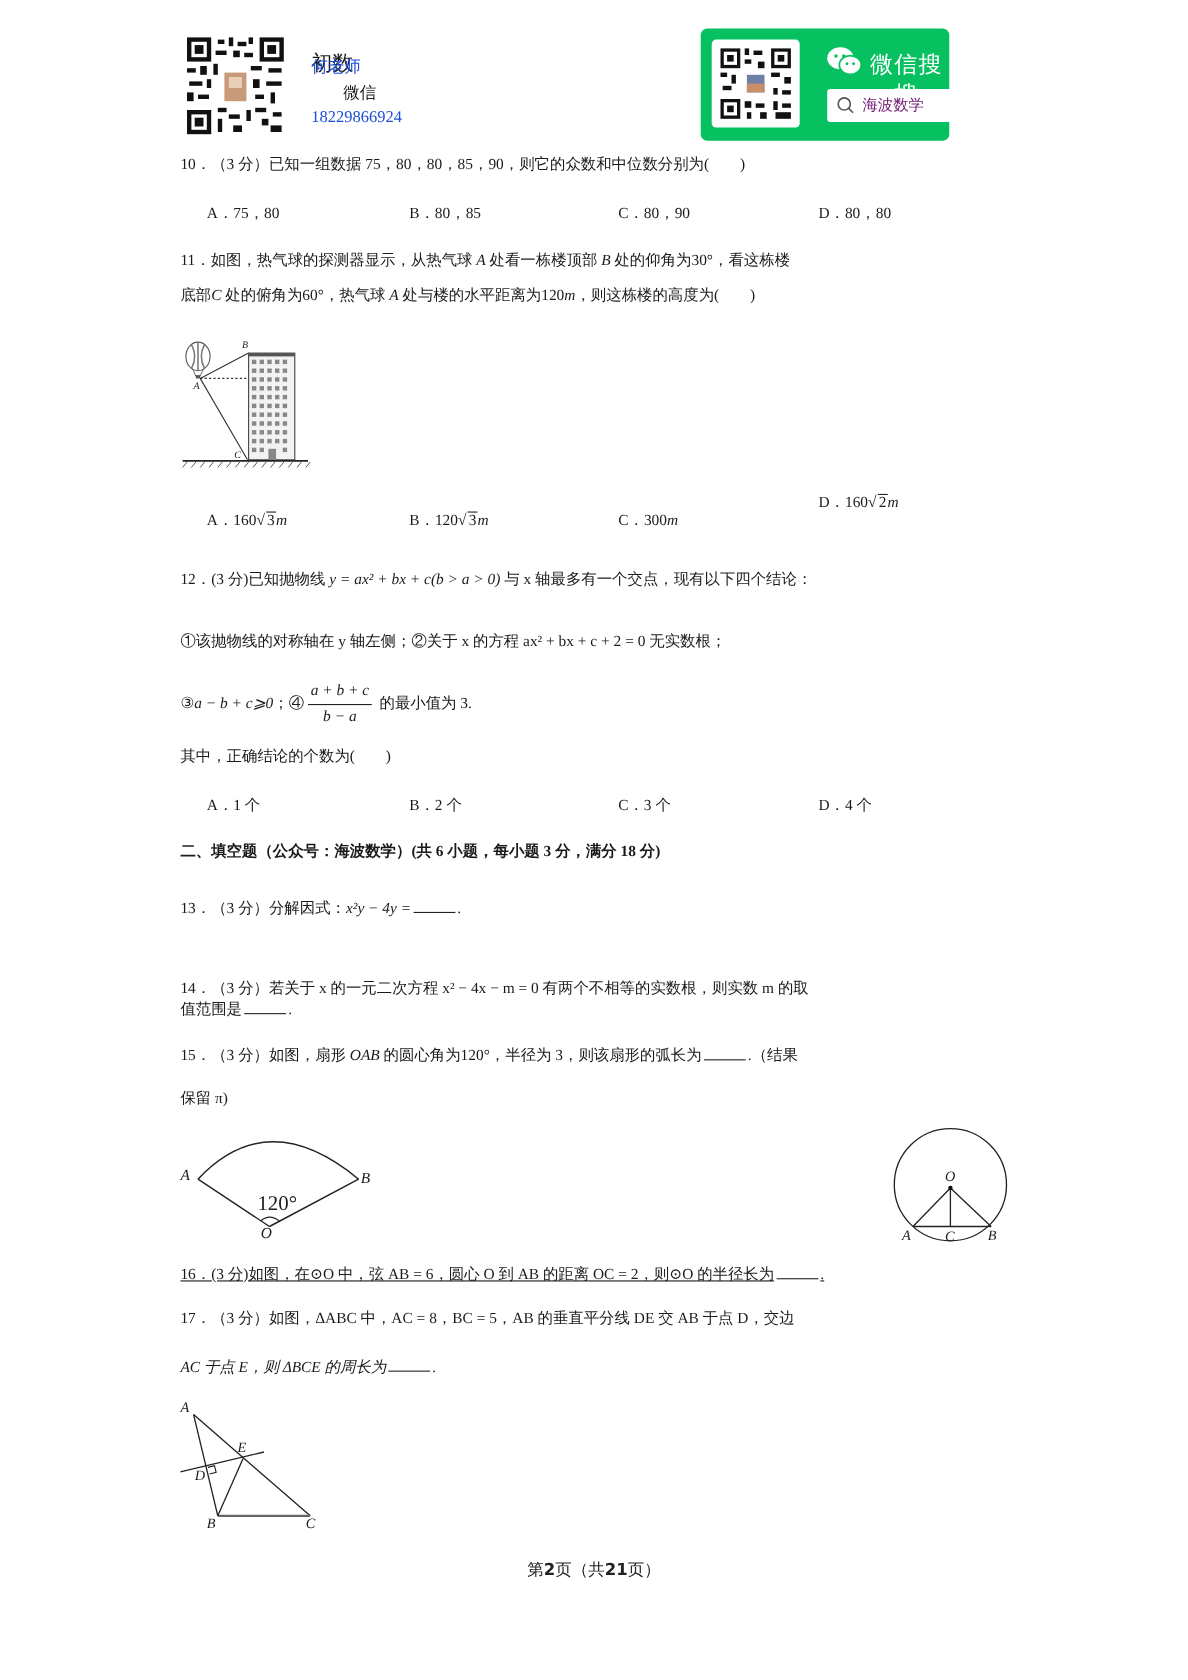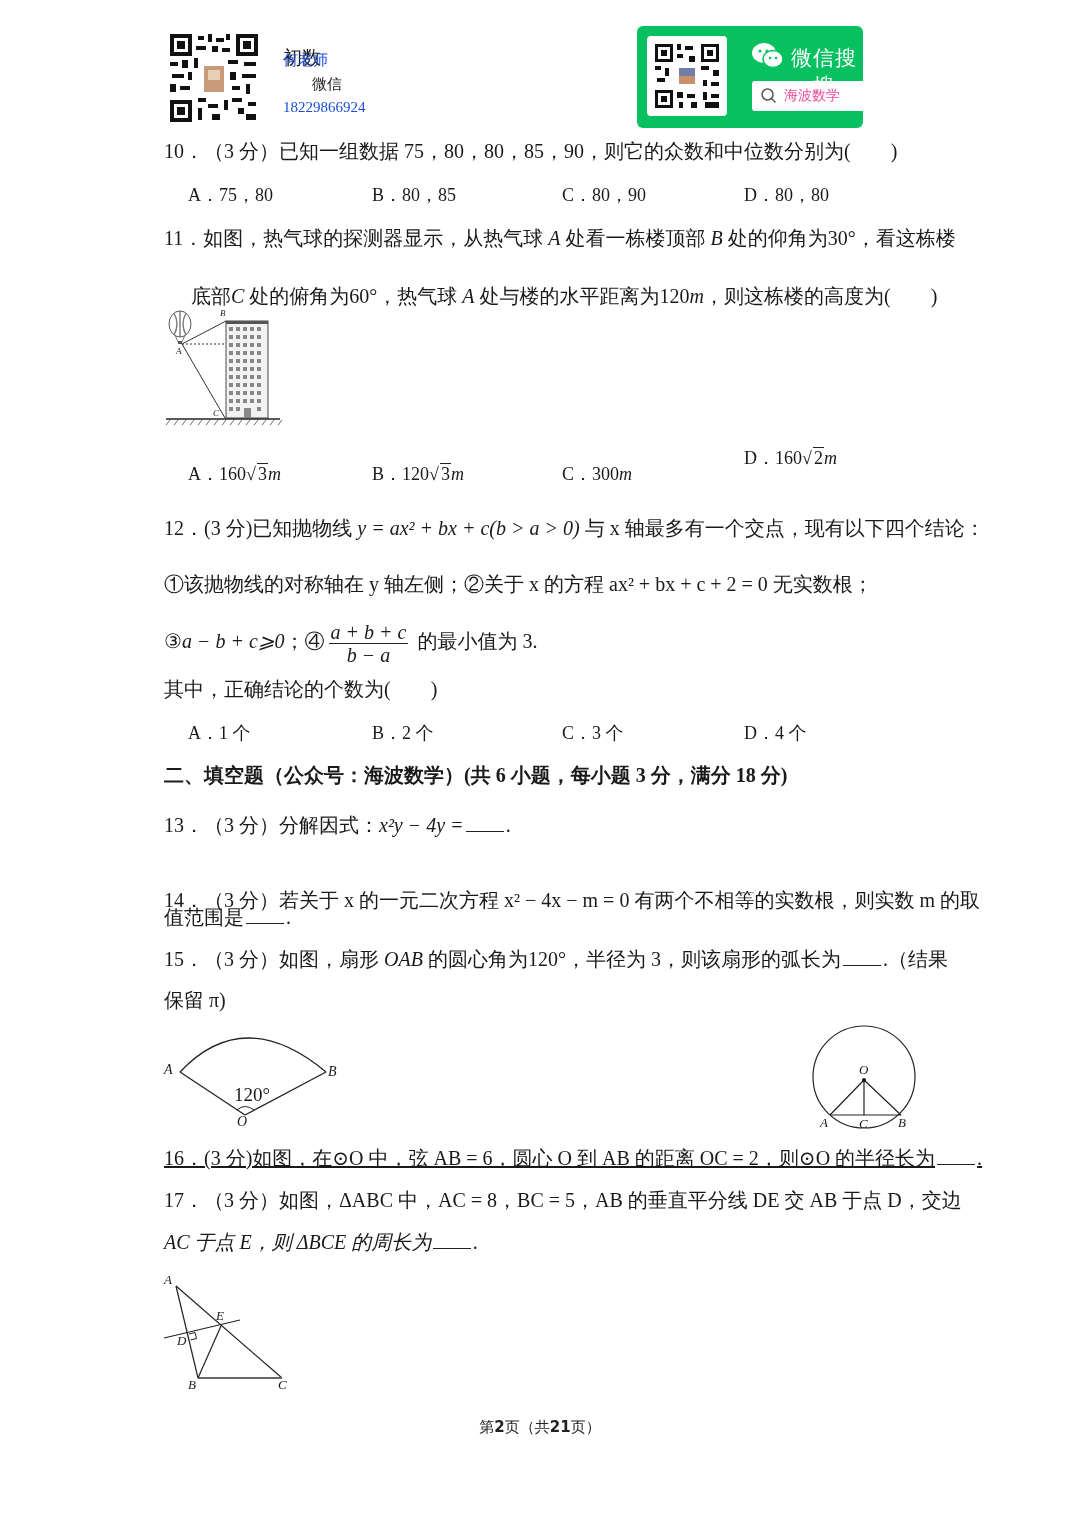--- a/index.html
+++ b/index.html
@@ -1,33 +1,33 @@
 <!DOCTYPE html>
 <html><head>
 <meta charset="utf-8">
 <style>
   html, body { margin: 0; padding: 0; background: #ffffff; }
   body { width: 1080px; height: 1527px; position: relative; overflow: hidden;
          font-family: "Liberation Serif", "DejaVu Serif", serif; color: #1a1a1a; }
   .abs { position: absolute; }
-  .line { position: absolute; left: 164px; font-size: 20px; white-space: nowrap; line-height: 24px; }
-  .opt { position: absolute; font-size: 18px; white-space: nowrap; line-height: 24px; font-family: Liberation Serif, serif; }
+  .line { position: absolute; left: 164px; font-size: 14px; white-space: nowrap; line-height: 24px; }
+  .opt { position: absolute; font-size: 14px; white-space: nowrap; line-height: 24px; font-family: Liberation Serif, serif; }
   .i { font-style: italic; }
   .red { color: #1d4ed8; }
   .bold { font-weight: bold; }
   .blank { display: inline-block; width: 38px; border-bottom: 1.5px solid #222; height: 16px; vertical-align: baseline; margin: 0 2px; }
   .sqrt { border-top: 1px solid #222; padding: 0 1px; margin-left: 1px; }
   .frac { display: inline-block; vertical-align: middle; text-align: center; margin: 0 4px; }
   .frac span { display: block; line-height: 22px; padding: 0 2px; }
   .frac .num { border-bottom: 1px solid #222; }
   .wx-box { position: absolute; left: 637px; top: 26px; width: 226px; height: 102px; background: #07c160; border-radius: 6px; }
   .wx-qr-bg { position: absolute; left: 10px; top: 10px; width: 80px; height: 80px; background: #fff; border-radius: 4px; }
   .wx-title { position: absolute; left: 154px; top: 18px; color: #fff; font-family: "DejaVu Sans", sans-serif; font-size: 21px; letter-spacing: 1px; }
   .wx-search { position: absolute; left: 115px; top: 55px; width: 148px; height: 30px; background: #fff; border-radius: 3px; }
-  .wx-search-text { position: absolute; left: 32px; top: 6px; font-family: Liberation Mono, monospace; font-size: 14px; color: #ec4899; }
+  .wx-search-text { position: absolute; left: 32px; top: 6px; font-family: Liberation Mono, monospace; font-size: 14px; color: #701a75; }
   .footer { position: absolute; top: 1418px; left: 0; width: 1080px; text-align: center; font-family: "DejaVu Sans", sans-serif; font-size: 15px; color: #222; }
 </style>
 </head>
 <body>
 
 <div>
   <div class="abs" style="left:168px;top:32px;width:92px;height:92px;background:#fff;">
     <svg width="92" height="92" viewBox="0 0 92 92">
       <rect x="0" y="0" width="92" height="92" fill="#fff"></rect>
       <g fill="#111">
@@ -136,21 +136,21 @@
 
 <div class="line" style="top:139px;">10．（3 分）已知一组数据 75，80，80，85，90，则它的众数和中位数分别为(　　)</div>
 <div class="opt" style="left:188px;top:183px;">A．75，80</div>
 <div class="opt" style="left:372px;top:183px;">B．80，85</div>
 <div class="opt" style="left:562px;top:183px;">C．80，90</div>
 <div class="opt" style="left:744px;top:183px;">D．80，80</div>
 
 <div class="line" style="top:226px;">
   <span>11．如图，热气球的探测器显示，从热气球 </span><span class="i">A</span><span> 处看一栋楼顶部 </span><span class="i">B</span><span> 处的仰角为30°，看这栋楼</span>
 </div>
-<div class="line" style="top:284px;margin-left:27px;">
+<div class="line" style="top:258px;">
   <span>底部</span><span class="i">C</span><span> 处的俯角为60°，热气球 </span><span class="i">A</span><span> 处与楼的水平距离为120</span><span class="i">m</span><span>，则这栋楼的高度为(　　)</span>
 </div>
 
 <div class="abs" style="left:162px;top:308px;width:125px;height:125px;">
   <svg width="125" height="125" viewBox="0 0 125 125">
     <ellipse cx="18" cy="16" rx="11" ry="13" fill="#fff" stroke="#555" stroke-width="1"></ellipse>
     <path d="M12 5 Q18 16 12 27 M18 3 L18 29 M24 5 Q18 16 24 27" fill="none" stroke="#777" stroke-width="1.4"></path>
     <line x1="13" y1="27" x2="16" y2="34" stroke="#555" stroke-width="0.8"></line>
     <line x1="23" y1="27" x2="20" y2="34" stroke="#555" stroke-width="0.8"></line>
     <rect x="16" y="33" width="4" height="3" fill="#555"></rect>

